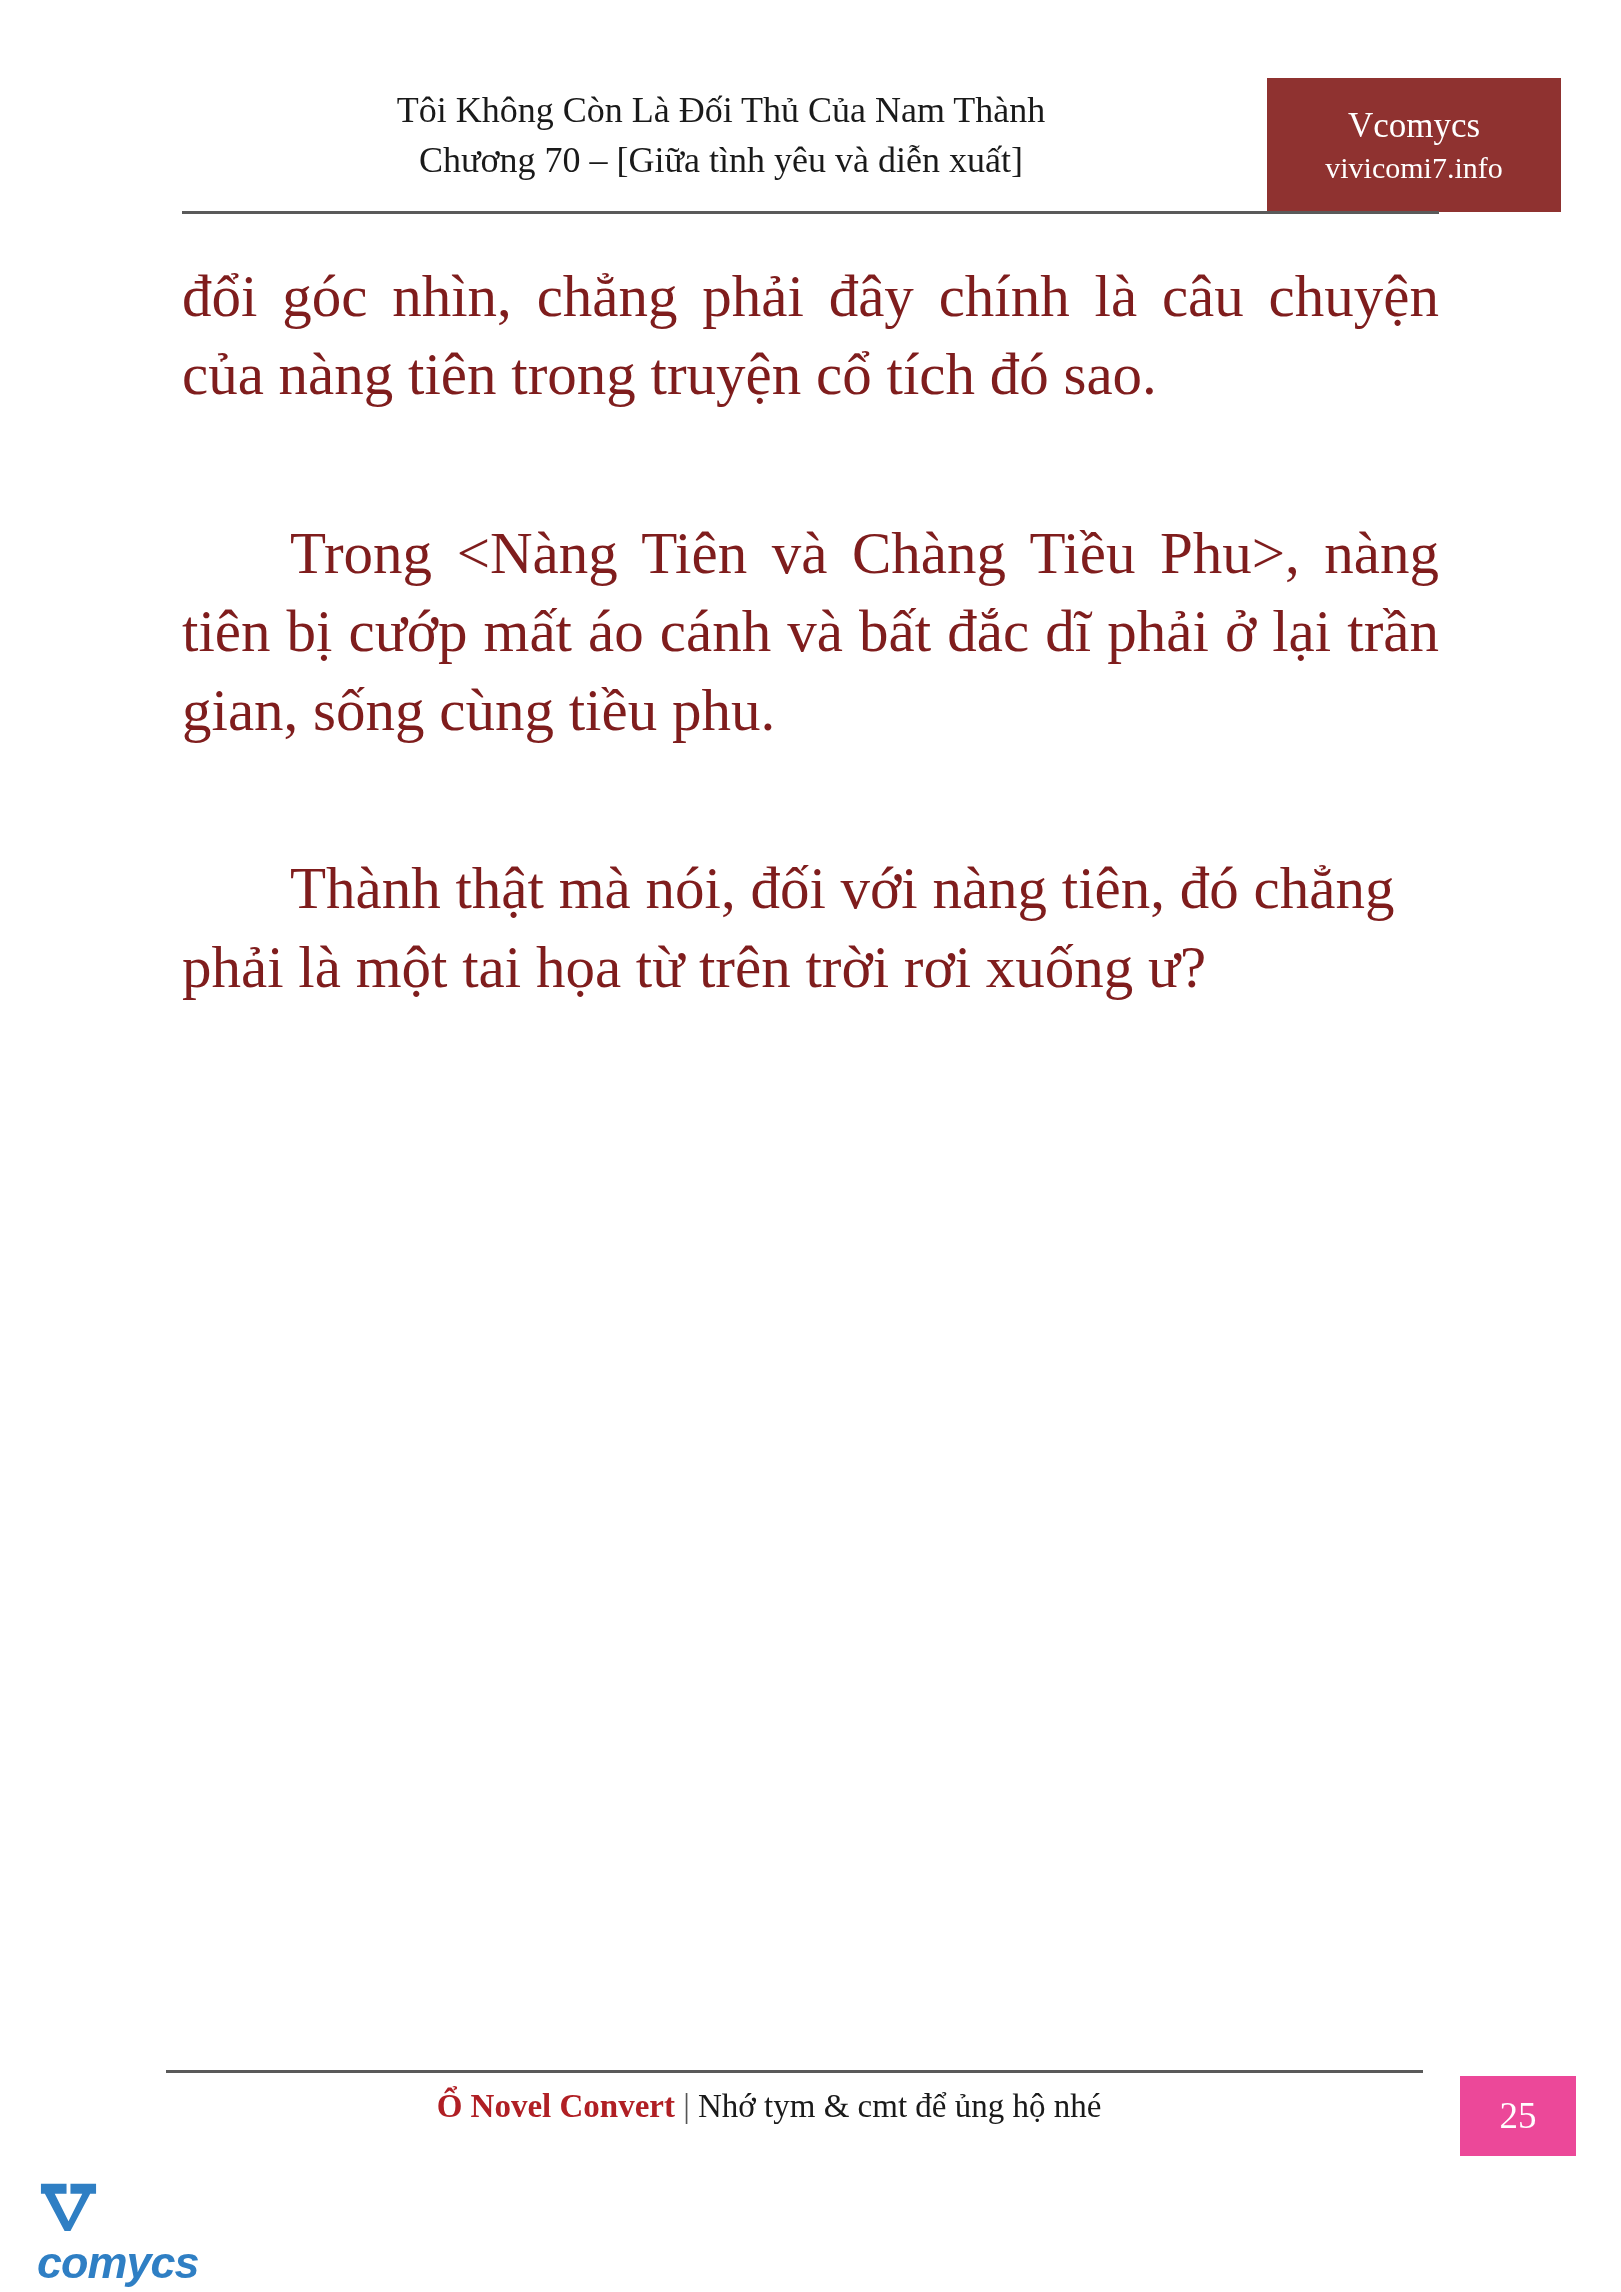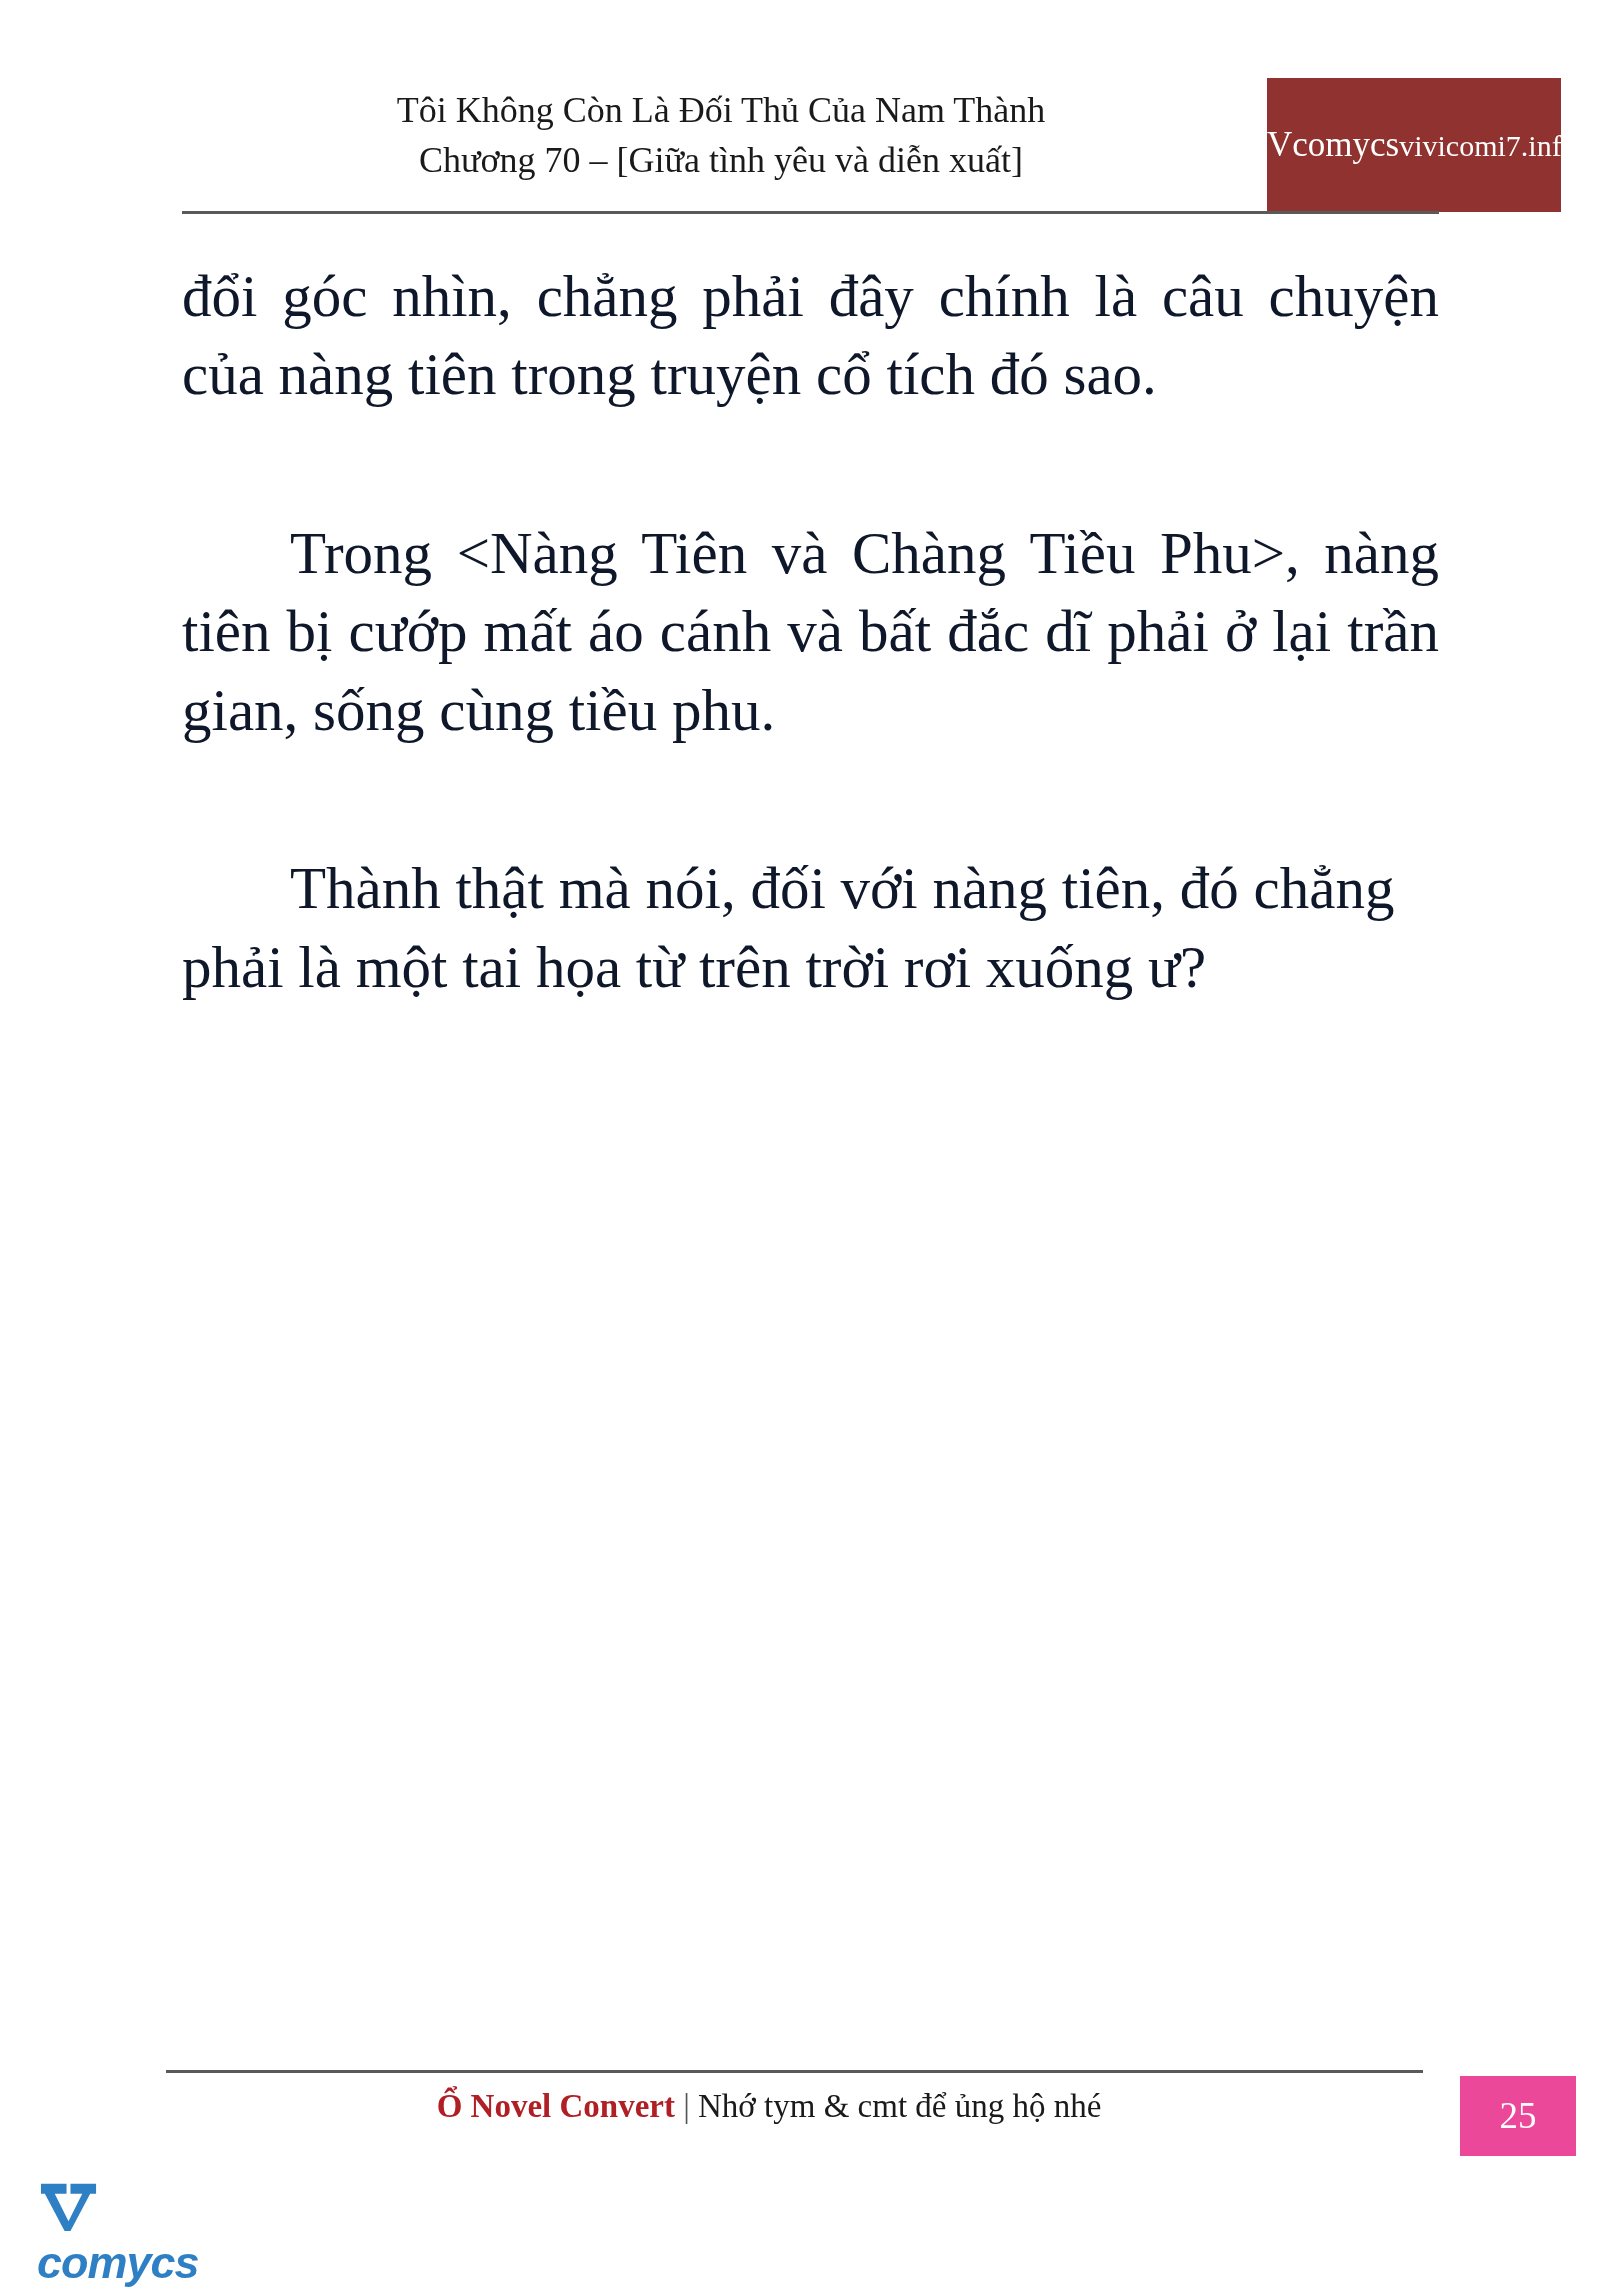--- a/index.html
+++ b/index.html
@@ -46,39 +46,39 @@
   }
   .site-badge {
     position: absolute;
     left: 1085px;
     top: -7.8px;
     width: 294px;
     height: 134px;
     background: #8f3230;
     color: #ffffff;
     display: flex;
-    flex-direction: row;
+    flex-direction: column;
     align-items: center;
-    justify-content: flex-start;
+    justify-content: center;
     line-height: 1.3;
   }
   .site-badge .b1 { font-size: 35px; }
   .site-badge .b2 { font-size: 30px; }
 
   
   .content {
     position: absolute;
     left: 182px;
     top: 257px;
     width: 1257px;
   }
   .para {
     font-size: 59px;
     line-height: 1.33;
-    color: #0f172a;
+    color: #7f1d1d;
     text-align: justify;
     margin: 0 0 0 0;
     -webkit-hyphens: none;
     hyphens: none;
   }
   .para.indent { text-indent: 108px; }
   .para + .para { margin-top: 100px; }
   .para:last-child { text-align: left; }
 
   

